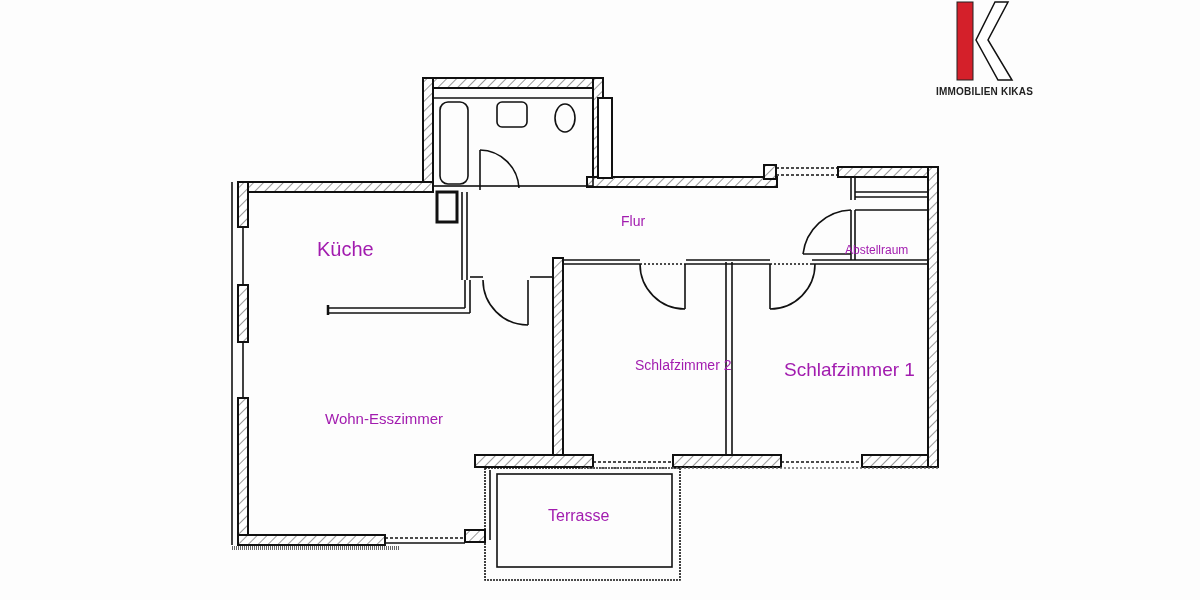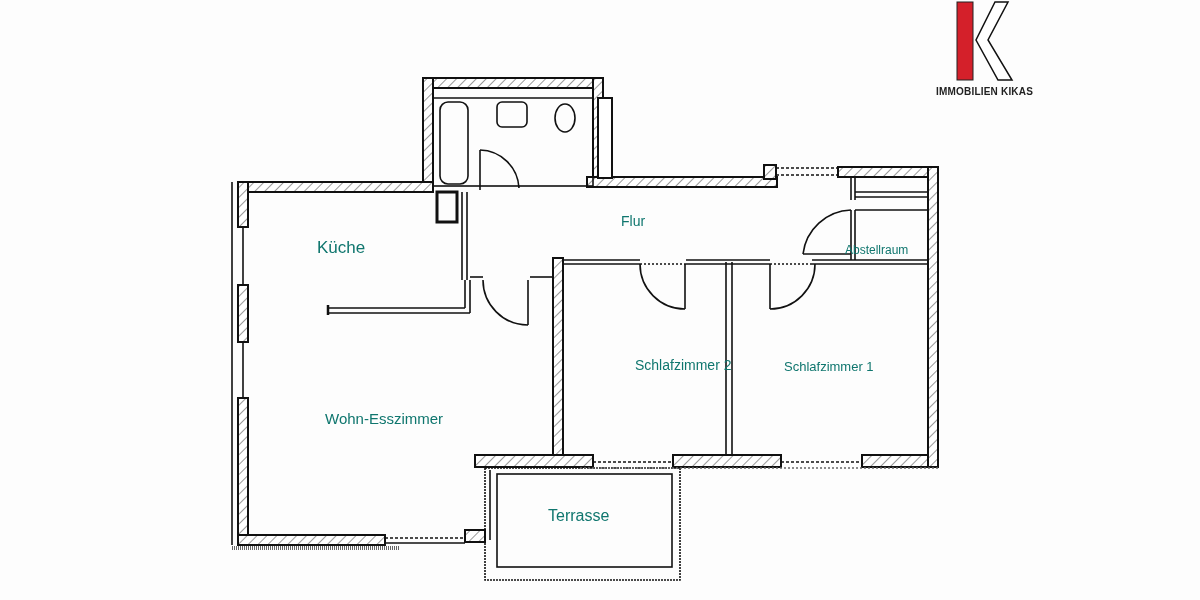--- a/index.html
+++ b/index.html
@@ -1,18 +1,18 @@
 <!DOCTYPE html>
 <html><head>
 <meta charset="utf-8">
 <style>
   html, body { margin:0; padding:0; background:#fdfdfd; }
   body { width:1200px; height:600px; position:relative; overflow:hidden; font-family:"Liberation Sans", sans-serif; }
   #plan { position:absolute; left:0; top:0; }
-  .room-label { position:absolute; color:#0f766e; white-space:nowrap; font-family:"Liberation Sans", sans-serif; }
+  .room-label { position:absolute; color:#a21caf; white-space:nowrap; font-family:"Liberation Sans", sans-serif; }
   .logo { position:absolute; left:930px; top:0; width:110px; height:100px; }
   .logo-text { position:absolute; left:936px; top:86px; font-size:10px; font-weight:bold; color:#222; letter-spacing:0.2px; font-family:"Liberation Sans", sans-serif;text-align:center; }
 </style>
 </head>
 <body>
 
 <svg id="plan" width="1200" height="600" viewBox="0 0 1200 600">
   <defs>
     <pattern id="hatch" patternUnits="userSpaceOnUse" width="7" height="7" patternTransform="rotate(45)">
       <rect width="7" height="7" fill="#fff"></rect>
@@ -128,19 +128,19 @@
 </svg>
 
 <div>
   <svg class="logo" viewBox="0 0 110 100">
     <rect x="27" y="2" width="16" height="78" fill="#d4202a" stroke="#222" stroke-width="1"></rect>
     <path d="M45 2 L58 2 L38 40 L62 80 L48 80 L26 40 Z" fill="#fff" stroke="#111" stroke-width="1.5" transform="translate(20,0)"></path>
   </svg>
   <div class="logo-text">IMMOBILIEN KIKAS</div>
 </div>
 
-<div class="room-label" style="left:317px;top:238px;font-size:17px;">Küche</div>
+<div class="room-label" style="left:317px;top:238px;font-size:20px;">Küche</div>
 <div class="room-label" style="left:621px;top:213px;font-size:14px;">Flur</div>
 <div class="room-label" style="left:845px;top:227px;font-size:12px;margin-top:16px;">Abstellraum</div>
 <div class="room-label" style="left:325px;top:390px;font-size:15px;margin-top:20px;">Wohn-Esszimmer</div>
 <div class="room-label" style="left:591px;top:357px;font-size:14px;margin-left:44px;">Schlafzimmer 2</div>
-<div class="room-label" style="left:784px;top:359px;font-size:13px;">Schlafzimmer 1</div>
+<div class="room-label" style="left:784px;top:359px;font-size:19px;">Schlafzimmer 1</div>
 <div class="room-label" style="left:548px;top:507px;font-size:16px;">Terrasse</div>
 
 </body></html>

